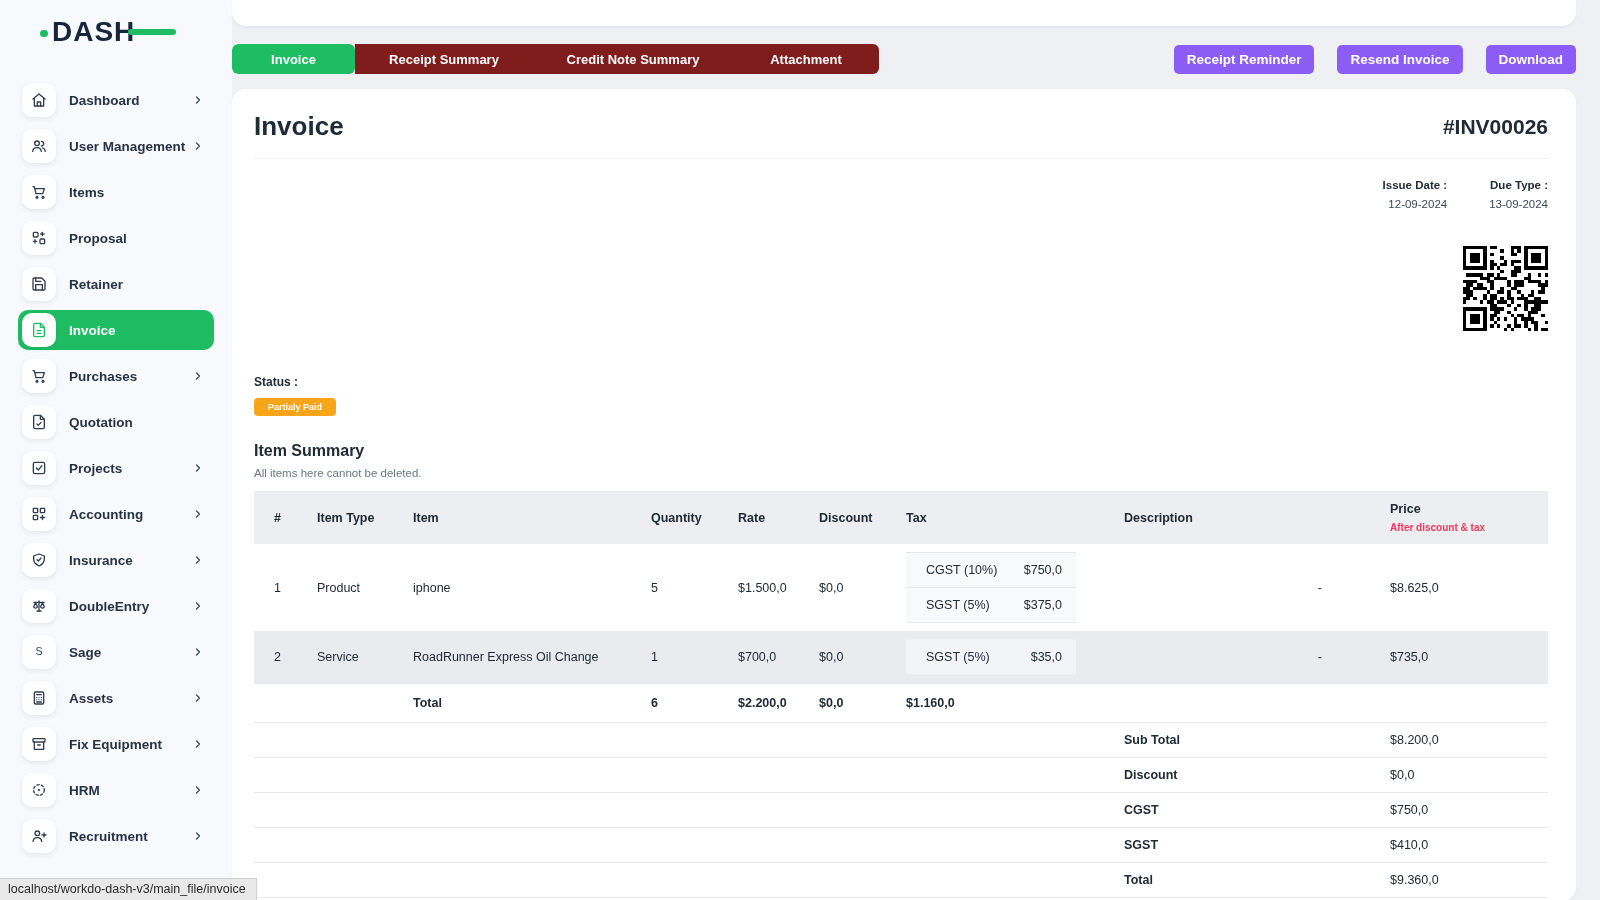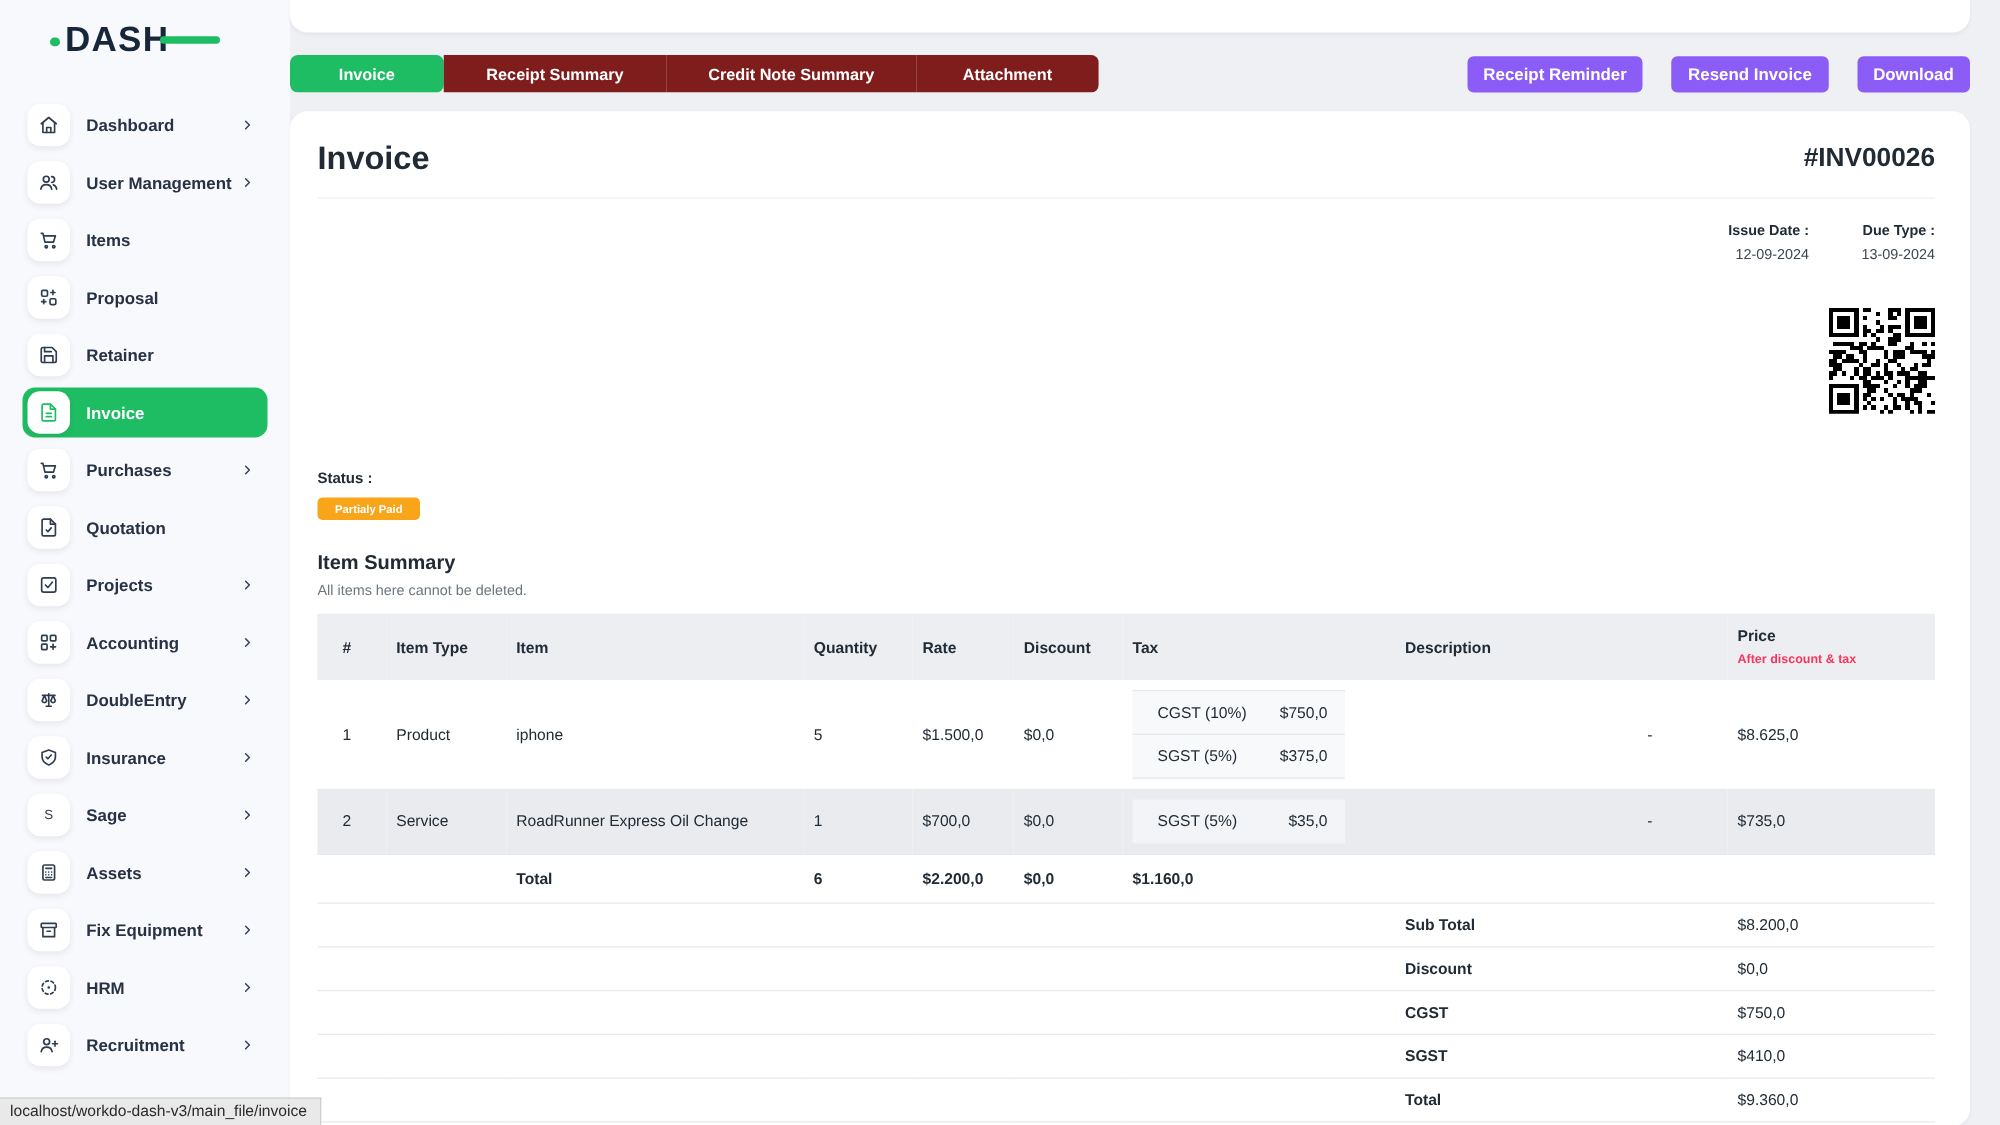--- a/index.html
+++ b/index.html
@@ -211,42 +211,42 @@
         <span class="lbl">Accounting</span>
         <span class="chev">
           <svg class="icon" viewBox="0 0 24 24">
             <polyline points="9 6 15 12 9 18"></polyline>
           </svg>
         </span>
       </div>
       <div class="side-item">
         <span class="ibox">
           <svg class="icon" viewBox="0 0 24 24">
+            <path d="M12 21c5-2.2 8-5.5 8-10V6l-8-3-8 3v5c0 4.5 3 7.8 8 10z"></path>
+            <path d="M9 11.5l2 2 4-4.5"></path>
+          </svg>
+        </span>
+        <span class="lbl">Insurance</span>
+        <span class="chev">
+          <svg class="icon" viewBox="0 0 24 24">
+            <polyline points="9 6 15 12 9 18"></polyline>
+          </svg>
+        </span>
+      </div>
+      <div class="side-item">
+        <span class="ibox">
+          <svg class="icon" viewBox="0 0 24 24">
             <path d="M12 4.5v15"></path>
             <path d="M4.5 6.5h15"></path>
             <path d="M6.8 6.8L4 13a2.9 2.9 0 0 0 5.6 0z"></path>
             <path d="M17.2 6.8L14.4 13a2.9 2.9 0 0 0 5.6 0z"></path>
             <path d="M9 19.5h6"></path>
           </svg>
         </span>
         <span class="lbl">DoubleEntry</span>
-        <span class="chev">
-          <svg class="icon" viewBox="0 0 24 24">
-            <polyline points="9 6 15 12 9 18"></polyline>
-          </svg>
-        </span>
-      </div>
-      <div class="side-item">
-        <span class="ibox">
-          <svg class="icon" viewBox="0 0 24 24">
-            <path d="M12 21c5-2.2 8-5.5 8-10V6l-8-3-8 3v5c0 4.5 3 7.8 8 10z"></path>
-            <path d="M9 11.5l2 2 4-4.5"></path>
-          </svg>
-        </span>
-        <span class="lbl">Insurance</span>
         <span class="chev">
           <svg class="icon" viewBox="0 0 24 24">
             <polyline points="9 6 15 12 9 18"></polyline>
           </svg>
         </span>
       </div>
       <div class="side-item">
         <span class="ibox">
           <svg class="icon" viewBox="0 0 24 24">
             <text x="12" y="17" text-anchor="middle" font-size="16" fill="currentColor" stroke="none">S</text>

